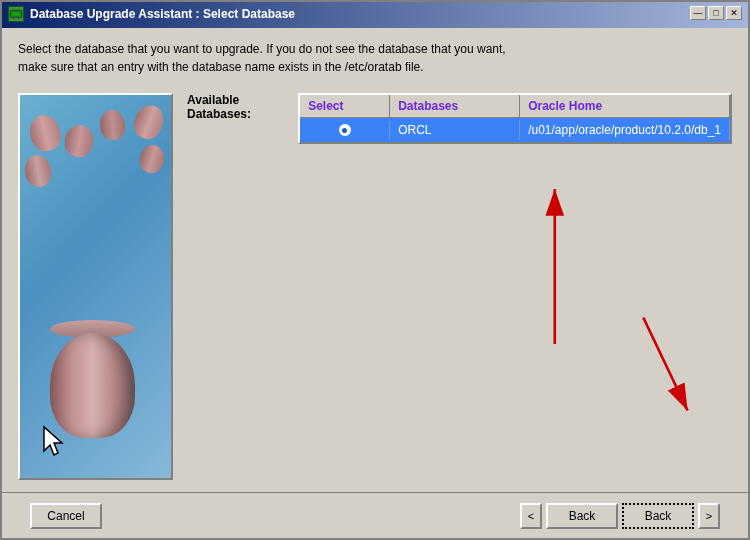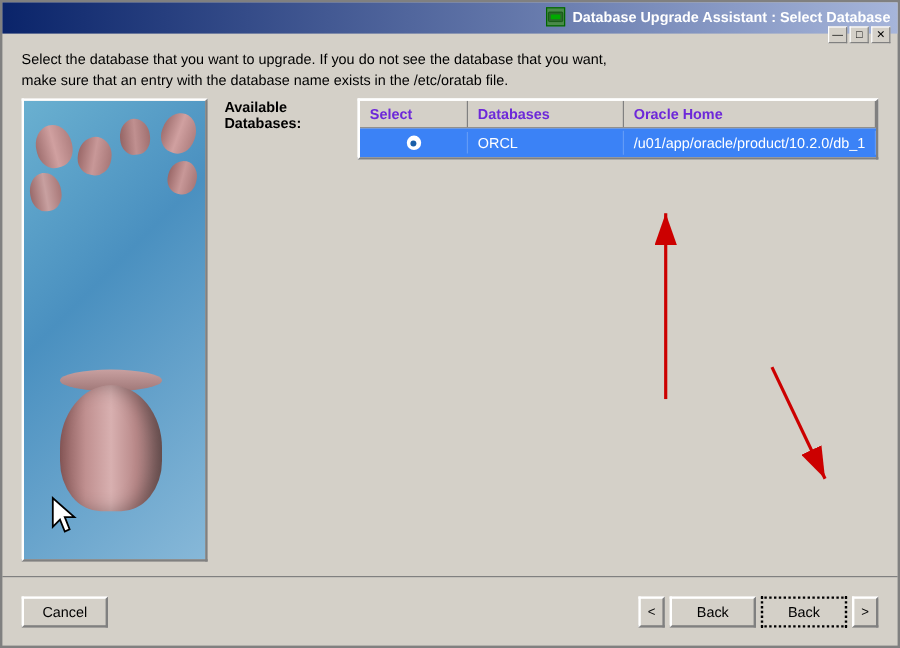--- a/index.html
+++ b/index.html
@@ -17,25 +17,24 @@
       background: #d4d0c8;
       border: 2px solid #808080;
       display: flex;
       flex-direction: column;
     }
     .title-bar {
       background: linear-gradient(to right, #0a246a, #a6b5da);
       color: white;
       padding: 4px 6px;
       display: flex;
-      align-items: flex-end;
+      align-items: flex-start;
       justify-content: space-between;
       height: 26px;
       flex-shrink: 0;
-      flex-direction: column;
     }
     .title-bar-left {
       display: flex;
       align-items: center;
       gap: 6px;
     }
     .title-icon {
       width: 16px;
       height: 16px;
       background: #4a8a4a;
@@ -67,21 +66,21 @@
       display: flex;
       align-items: center;
       justify-content: center;
       color: #000;
     }
     .content {
       flex: 1;
       display: flex;
       flex-direction: column;
       padding: 12px 16px;
-      gap: 6px;
+      gap: 17px;
     }
     .description {
       font-size: 12px;
       color: #000;
       line-height: 1.5;
     }
     .main-area {
       flex: 1;
       display: flex;
       gap: 14px;
@@ -219,24 +218,24 @@
       top: 0;
       left: 0;
       width: 100%;
       height: 100%;
       pointer-events: none;
     }
     .bottom-bar {
       display: flex;
       justify-content: space-between;
       align-items: center;
-      padding: 8px 16px;
+      padding: 8px 28px;
       border-top: 1px solid #808080;
       flex-shrink: 0;
-      height: 58px;
+      height: 46px;
     }
     .bottom-left {
       display: flex;
       gap: 8px;
     }
     .bottom-right {
       display: flex;
       gap: 4px;
       align-items: center;
     }

